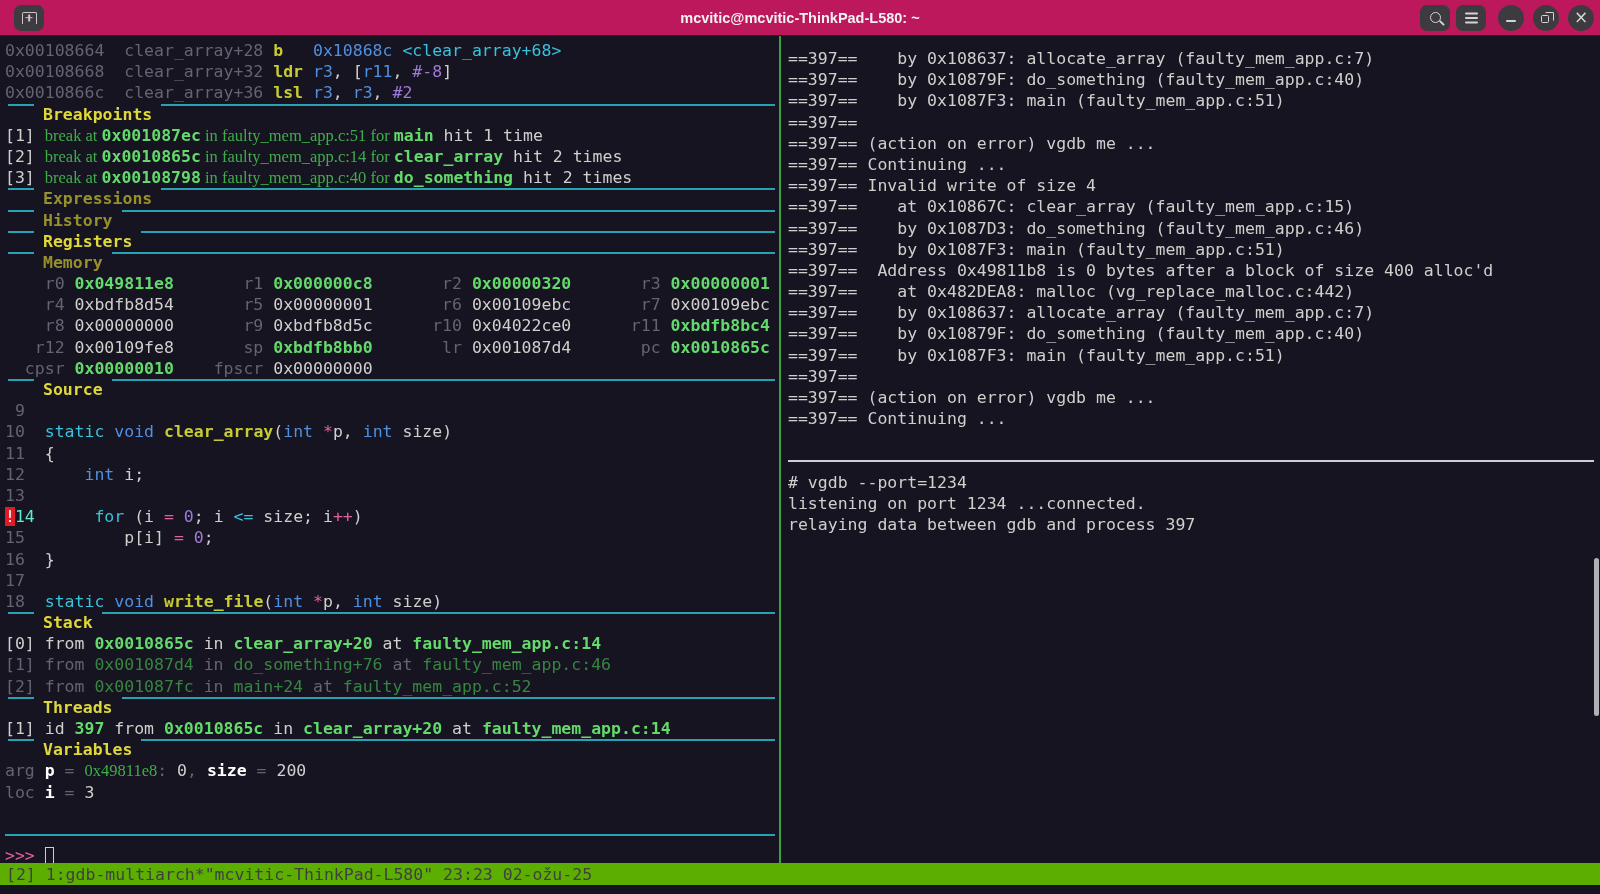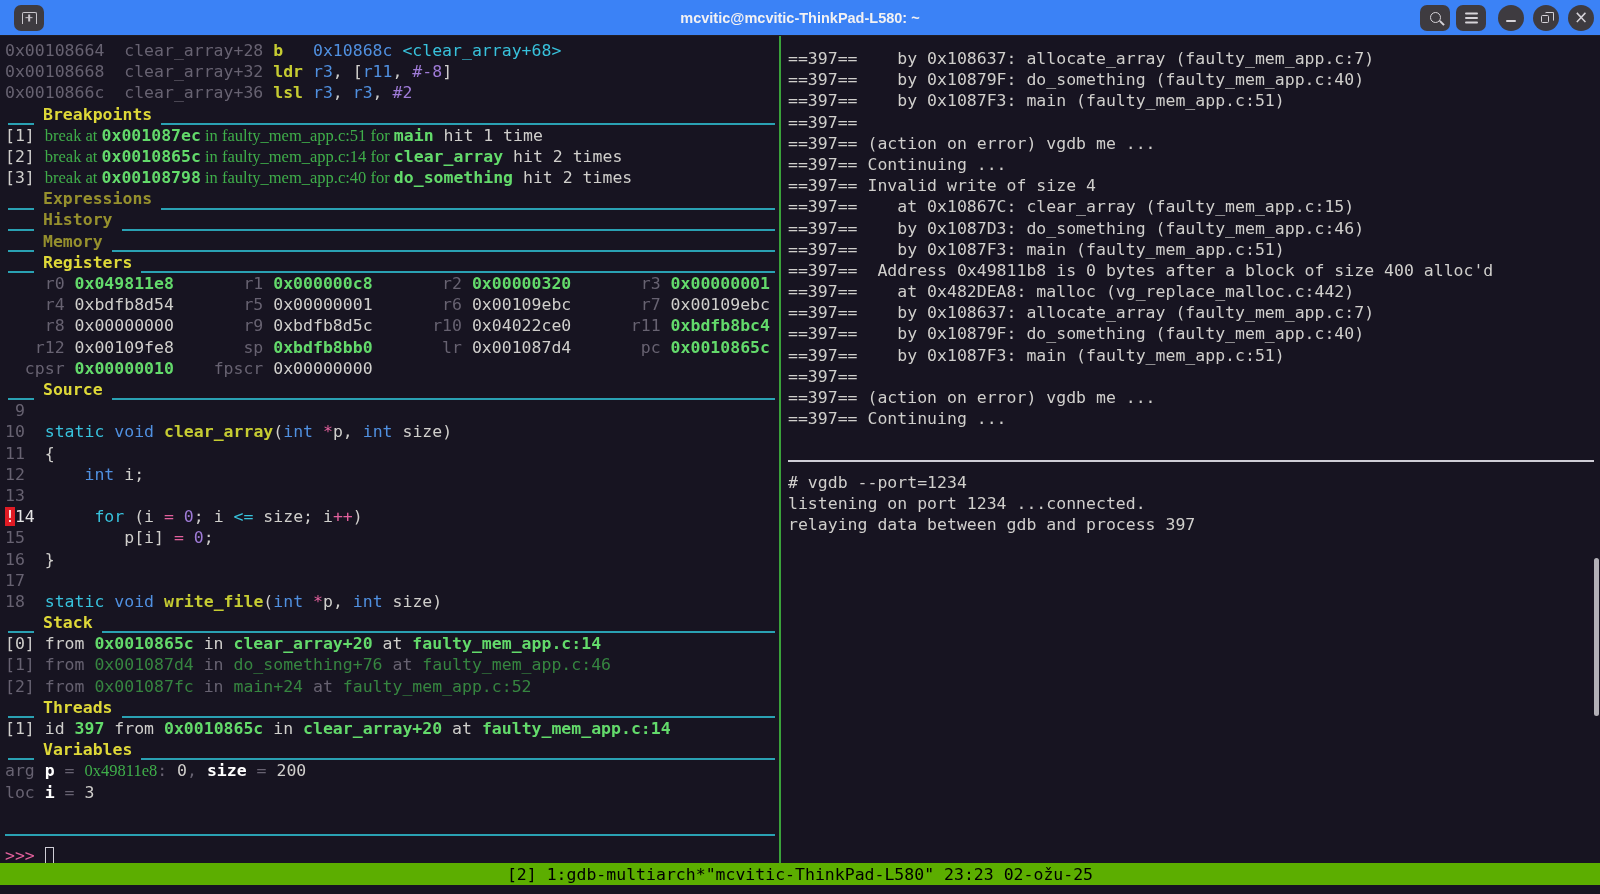--- a/index.html
+++ b/index.html
@@ -1,18 +1,18 @@
 <!DOCTYPE html>
 <html><head>
 <meta charset="utf-8">
 <style>
   html,body{margin:0;padding:0;background:#171421;width:1600px;height:894px;overflow:hidden;}
   *{box-sizing:border-box;}
   
-  .titlebar{position:absolute;top:0;left:0;width:1600px;height:36px;background:#3b82f6;
+  .titlebar{position:absolute;top:0;left:0;width:1600px;height:36px;background:#be185d;
     border-bottom:1px solid #201d23;display:flex;align-items:center;
     font-family:"Liberation Sans",sans-serif;}
   .tb-title{position:absolute;left:0;right:0;text-align:center;color:#f2f1f3;
     font-size:14.5px;font-weight:bold;pointer-events:none;}
   .tb-btn{width:30px;height:26px;border-radius:7px;background:#3e3b40;display:flex;
     align-items:center;justify-content:center;}
   .tb-circle{width:26px;height:26px;border-radius:50%;background:#3e3b40;display:flex;
     align-items:center;justify-content:center;}
   .tb-left{position:absolute;left:14px;display:flex;}
   .tb-right{position:absolute;right:6px;display:flex;align-items:center;}
@@ -33,43 +33,43 @@
   .ic-restore::after{content:"";position:absolute;top:-4px;left:2.5px;width:8px;height:8px;
     border-top:1.5px solid #d6d3d8;border-right:1.5px solid #d6d3d8;border-radius:1.5px;}
   .ic-close{color:#d6d3d8;font-size:17px;line-height:1;font-family:"DejaVu Sans",sans-serif;}
   
   .terminal{position:absolute;top:36px;left:0;width:1600px;height:680px;background:#171421;
     font-family:"DejaVu Sans Mono","Liberation Mono",monospace;font-size:16.5px;}
   .pane-left{position:absolute;top:4px;left:5px;width:770px;}
   .pane-right{position:absolute;top:12px;left:788px;width:806px;}
   .vline{position:absolute;top:0;left:779px;width:2px;height:827px;background:#3aa23a;}
   .row{height:21.2px;line-height:21.2px;white-space:pre;overflow:hidden;}
-  .hrow{display:flex;align-items:flex-end;padding-left:3px;}
+  .hrow{display:flex;align-items:flex-start;padding-left:3px;}
   .hl{height:2px;background:#2aa1b3;}
   .hl.s{width:26px;} .hl.l{flex:1;}
   .hlabel{color:#ded838;font-weight:bold;padding:0 9px;}
   .hlabel.dim{color:#96902d;}
   .rrow{display:flex;align-items:center;}
   .rbar{height:2px;width:100%;}
   .rrow.teal .rbar{background:#2aa1b3;}
   .rrow.white .rbar{background:#cfcdd6;}
   
   .c-fg{color:#d0cfcc;} .c-dim{color:#676271;}
   .c-g{color:#3fae4a;font-family:Liberation Serif, serif;} .c-gb{color:#63da6b;font-weight:bold;} .c-gd{color:#368540;}
   .c-y{color:#c6cc32;font-weight:bold;}
   .c-cy{color:#38c2dc;} .c-bl{color:#5090e0;} .c-pu{color:#9f7bd7;} .c-pk{color:#e2609c;}
   .c-w{color:#ffffff;font-weight:bold;}
   .c-mark{background:#e01b24;color:#ffffff;}
-  .c-lncur{color:#e5e5e5;}
+  .c-lncur{color:#5eead4;}
   .c-cursor{display:inline-block;width:9px;height:18px;border:1.5px solid #cfcdd6;
     vertical-align:text-bottom;}
   
   .statusbar{position:absolute;left:0;top:827px;width:1600px;height:22px;background:#5cae00;
-    display:flex;justify-content:center;align-items:center;padding:0 6px;
-    font-family:"DejaVu Sans Mono","Liberation Mono",monospace;font-size:16.5px;color:#000000;}
+    display:flex;justify-content:flex-start;align-items:center;padding:0 6px;
+    font-family:"DejaVu Sans Mono","Liberation Mono",monospace;font-size:16.5px;color:#404040;}
   .scrollbar{position:absolute;right:1px;bottom:0;width:5px;height:158px;background:#bab8bf;
     border-radius:3px;opacity:.95;}
 </style>
 </head>
 <body>
 
 <div class="titlebar">
   <div class="tb-left">
     <div class="tb-btn">
       <span class="ic-newtab"></span>
@@ -99,22 +99,22 @@
   <div class="pane-left">
       <div class="row"><span class="c-dim">0x00108664  clear_array+28 </span><span class="c-y">b</span><span class="c-fg">   </span><span class="c-bl">0x10868c </span><span class="c-cy">&lt;clear_array+68&gt;</span></div>
       <div class="row"><span class="c-dim">0x00108668  clear_array+32 </span><span class="c-y">ldr</span><span class="c-fg"> </span><span class="c-bl">r3</span><span class="c-fg">, [</span><span class="c-bl">r11</span><span class="c-fg">, </span><span class="c-pu">#-8</span><span class="c-fg">]</span></div>
       <div class="row"><span class="c-dim">0x0010866c  clear_array+36 </span><span class="c-y">lsl</span><span class="c-fg"> </span><span class="c-bl">r3</span><span class="c-fg">, </span><span class="c-bl">r3</span><span class="c-fg">, </span><span class="c-pu">#2</span></div>
       <div class="row hrow"><span class="hl s"></span><span class="hlabel">Breakpoints</span><span class="hl l"></span></div>
       <div class="row"><span class="c-fg">[1] </span><span class="c-g">break at </span><span class="c-gb">0x001087ec</span><span class="c-g"> in faulty_mem_app.c:51 for </span><span class="c-gb">main</span><span class="c-fg"> hit 1 time</span></div>
       <div class="row"><span class="c-fg">[2] </span><span class="c-g">break at </span><span class="c-gb">0x0010865c</span><span class="c-g"> in faulty_mem_app.c:14 for </span><span class="c-gb">clear_array</span><span class="c-fg"> hit 2 times</span></div>
       <div class="row"><span class="c-fg">[3] </span><span class="c-g">break at </span><span class="c-gb">0x00108798</span><span class="c-g"> in faulty_mem_app.c:40 for </span><span class="c-gb">do_something</span><span class="c-fg"> hit 2 times</span></div>
       <div class="row hrow"><span class="hl s"></span><span class="hlabel dim">Expressions</span><span class="hl l"></span></div>
       <div class="row hrow"><span class="hl s"></span><span class="hlabel dim">History</span><span class="hl l"></span></div>
+      <div class="row hrow"><span class="hl s"></span><span class="hlabel">Registers</span><span class="hl l"></span></div>
       <div class="row hrow"><span class="hl s"></span><span class="hlabel dim">Memory</span><span class="hl l"></span></div>
-      <div class="row hrow"><span class="hl s"></span><span class="hlabel">Registers</span><span class="hl l"></span></div>
       <div class="row"><span class="c-dim">    r0 </span><span class="c-gb">0x049811e8</span><span class="c-dim">       r1 </span><span class="c-gb">0x000000c8</span><span class="c-dim">       r2 </span><span class="c-gb">0x00000320</span><span class="c-dim">       r3 </span><span class="c-gb">0x00000001</span></div>
       <div class="row"><span class="c-dim">    r4 </span><span class="c-fg">0xbdfb8d54</span><span class="c-dim">       r5 </span><span class="c-fg">0x00000001</span><span class="c-dim">       r6 </span><span class="c-fg">0x00109ebc</span><span class="c-dim">       r7 </span><span class="c-fg">0x00109ebc</span></div>
       <div class="row"><span class="c-dim">    r8 </span><span class="c-fg">0x00000000</span><span class="c-dim">       r9 </span><span class="c-fg">0xbdfb8d5c</span><span class="c-dim">      r10 </span><span class="c-fg">0x04022ce0</span><span class="c-dim">      r11 </span><span class="c-gb">0xbdfb8bc4</span></div>
       <div class="row"><span class="c-dim">   r12 </span><span class="c-fg">0x00109fe8</span><span class="c-dim">       sp </span><span class="c-gb">0xbdfb8bb0</span><span class="c-dim">       lr </span><span class="c-fg">0x001087d4</span><span class="c-dim">       pc </span><span class="c-gb">0x0010865c</span></div>
       <div class="row"><span class="c-dim">  cpsr </span><span class="c-gb">0x00000010</span><span class="c-dim">    fpscr </span><span class="c-fg">0x00000000</span></div>
       <div class="row hrow"><span class="hl s"></span><span class="hlabel">Source</span><span class="hl l"></span></div>
       <div class="row"><span class="c-dim"> 9</span></div>
       <div class="row"><span class="c-dim">10  </span><span class="c-cy">static</span><span class="c-fg"> </span><span class="c-bl">void</span><span class="c-fg"> </span><span class="c-y">clear_array</span><span class="c-fg">(</span><span class="c-bl">int</span><span class="c-fg"> </span><span class="c-pk">*</span><span class="c-fg">p, </span><span class="c-bl">int</span><span class="c-fg"> size)</span></div>
       <div class="row"><span class="c-dim">11  </span><span class="c-fg">{</span></div>
       <div class="row"><span class="c-dim">12  </span><span class="c-fg">    </span><span class="c-bl">int</span><span class="c-fg"> i;</span></div>

